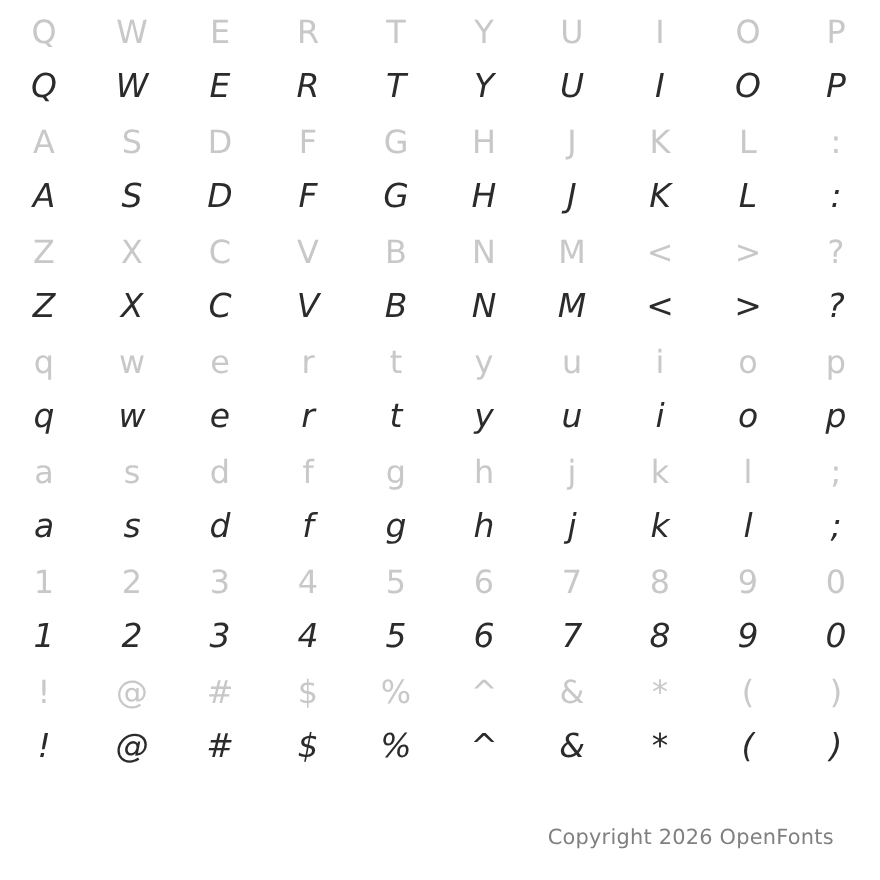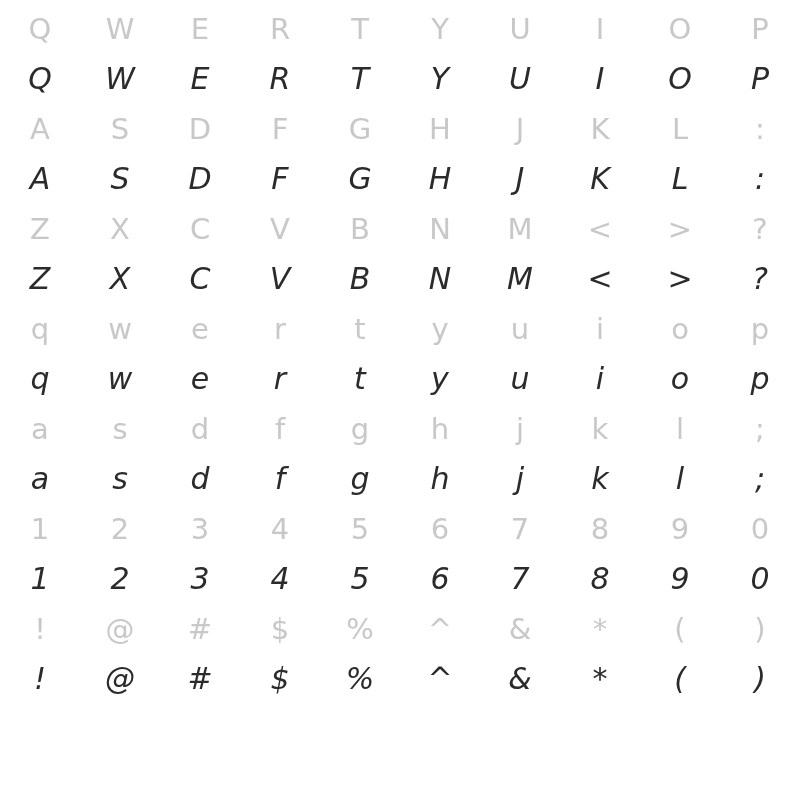--- a/index.html
+++ b/index.html
@@ -228,13 +228,14 @@
         <div class="cell">#</div>
         <div class="cell">$</div>
         <div class="cell">%</div>
         <div class="cell">^</div>
         <div class="cell">&amp;</div>
         <div class="cell">*</div>
         <div class="cell">(</div>
         <div class="cell">)</div>
       </div>
     </div>
+  <div id="copyright">Copyright 2026 OpenFonts</div>
 </div>
 
 </body></html>

